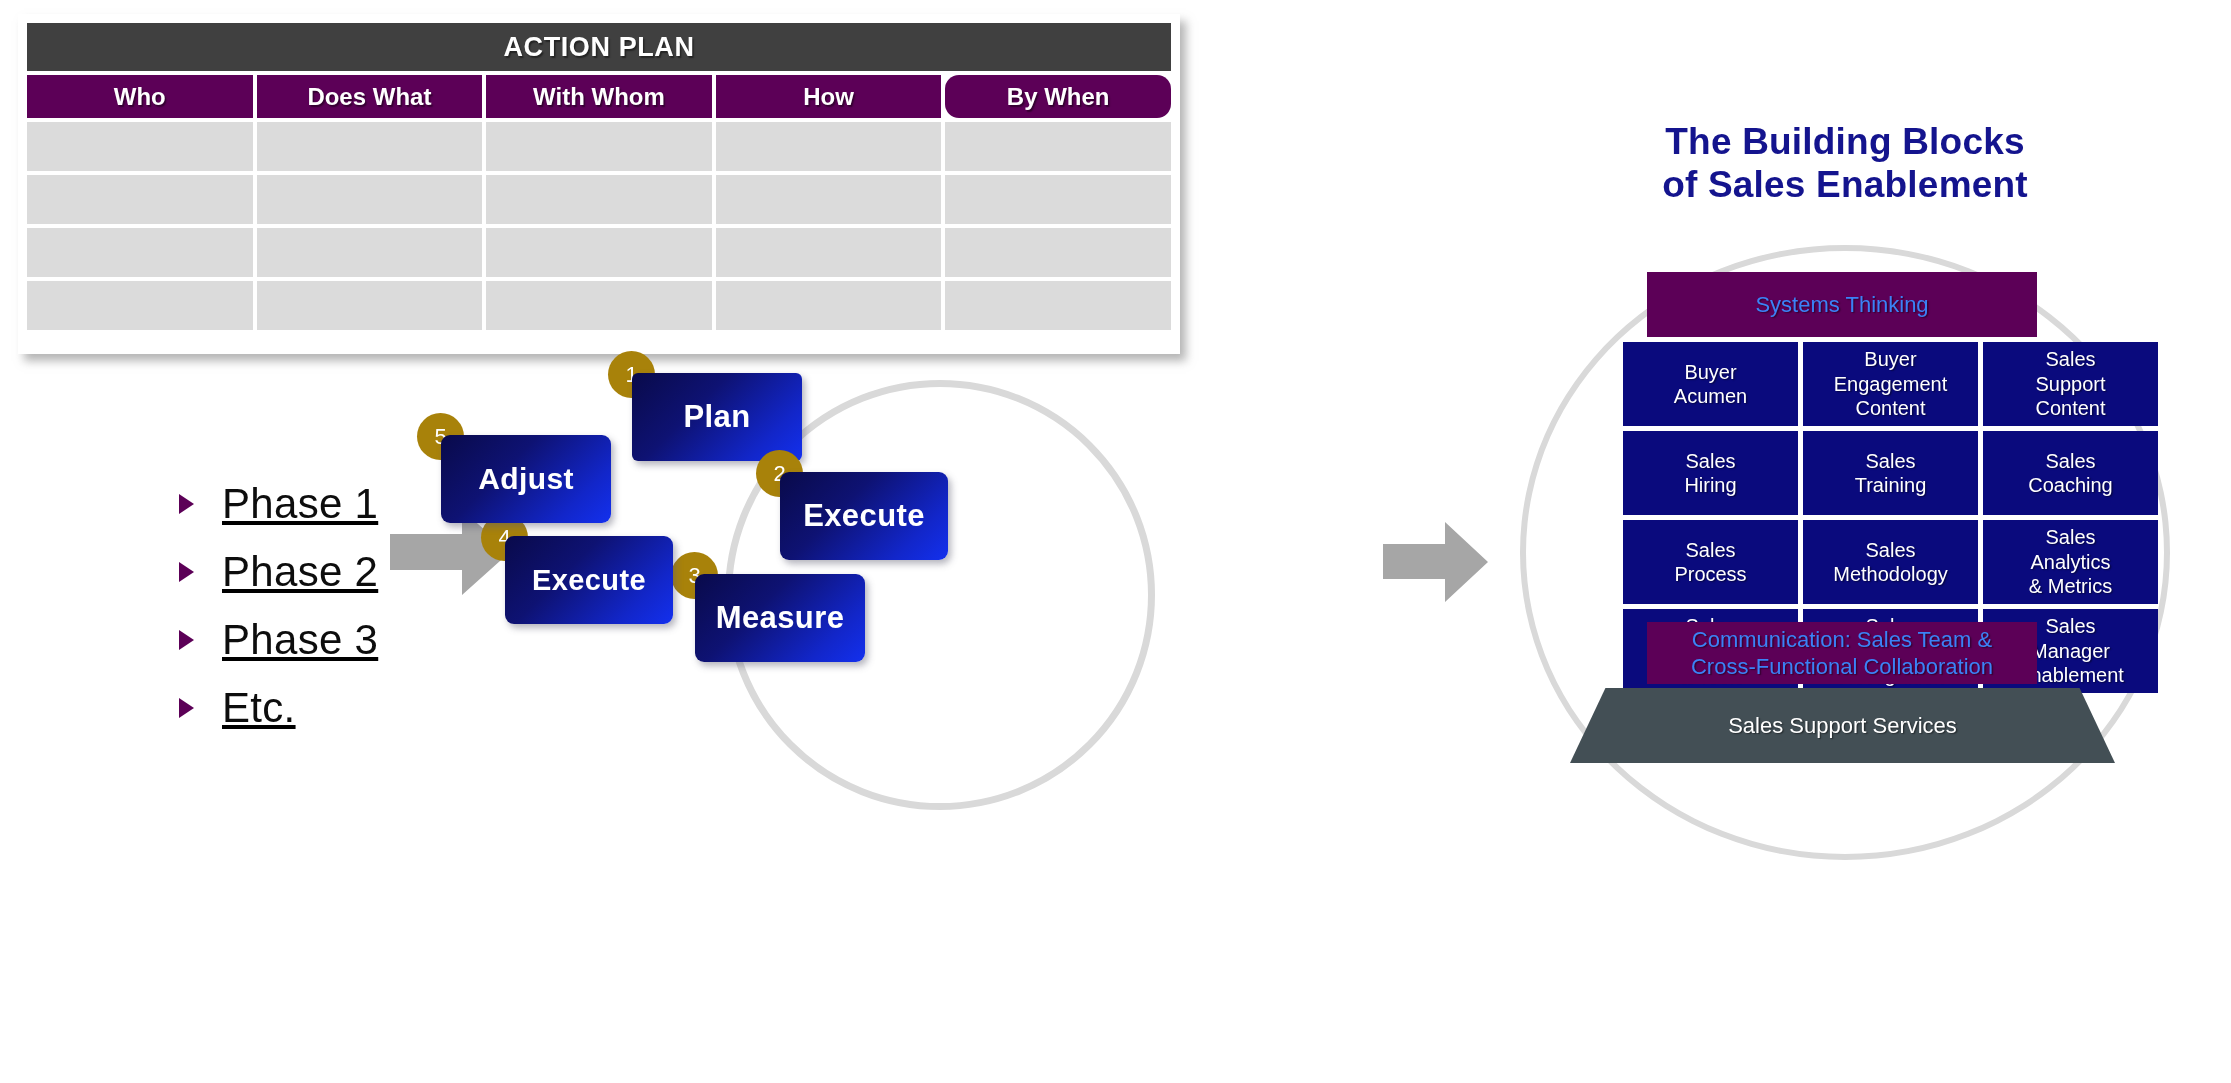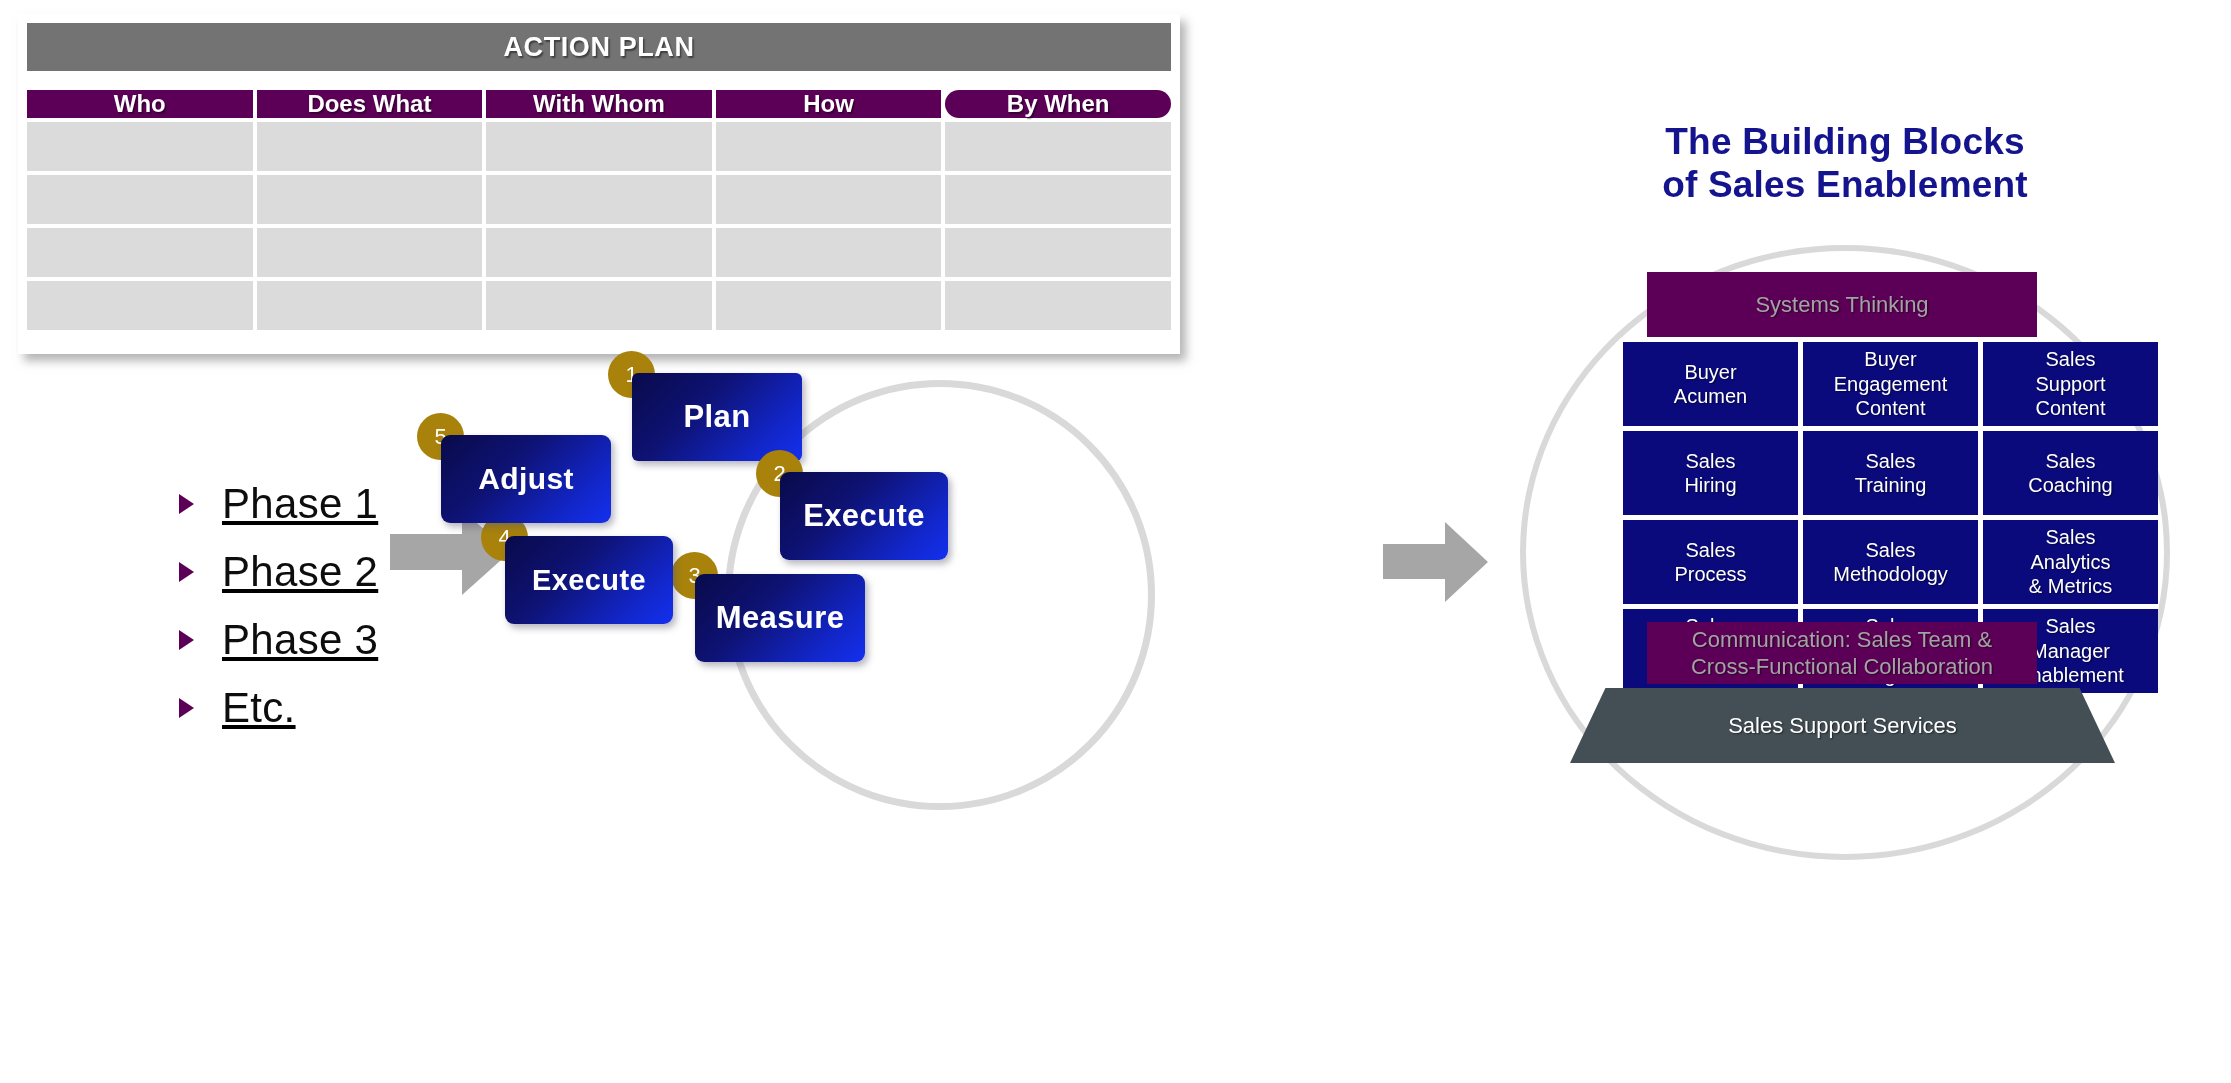--- a/index.html
+++ b/index.html
@@ -13,28 +13,28 @@
 
   
   #action-plan {
     position: absolute; left: 18px; top: 14px;
     width: 1162px; height: 340px;
     background: #ffffff;
     border: 9px solid #ffffff;
     box-shadow: 6px 7px 9px rgba(120,120,120,0.55);
   }
   .ap-title {
-    height: 48px; background: #737373; color: #fff;
+    height: 48px; background: #404040; color: #fff;
     display: flex; align-items: center; justify-content: center;
     font-size: 27px; font-weight: bold; letter-spacing: .6px;
     text-shadow: 1.5px 1.5px 1.5px rgba(0,0,0,.45);
   }
   .ap-gap { height: 4px; background: #ffffff; }
   .ap-row { display: flex; width: 100%; }
-  .ap-head-row { height: 43px; align-items: flex-end; }
+  .ap-head-row { height: 43px; }
   .ap-head-cell {
     flex: 1 1 0; background: #5C0057; color: #fff;
     display: flex; align-items: center; justify-content: center;
     font-size: 24px; font-weight: bold;
     border-right: 4px solid #ffffff;
     text-shadow: 1.5px 1.5px 1.5px rgba(0,0,0,.45);
   }
   .ap-head-cell:last-child { border-right: none; border-radius: 14px; }
   .ap-body-row { height: 53px; border-top: 4px solid #ffffff; }
   .ap-cell {
@@ -84,21 +84,21 @@
   #blocks-title {
     text-align: center; color: #14148E; font-size: 37px;
     font-weight: bold; line-height: 1.17; letter-spacing: .2px;
   }
   #blocks-ellipse {
     position: absolute; left: 25px; top: 125px;
     width: 650px; height: 615px;
     border: 6px solid #D9D9D9; border-radius: 50%;
   }
   .bar-purple {
-    position: absolute; background: #5C0057; color: #a3a3a3;
+    position: absolute; background: #5C0057; color: #3b82f6;
     display: flex; align-items: center; justify-content: center;
     text-align: center; font-size: 22px; line-height: 1.25;
     text-shadow: 1.4px 1.4px 1.4px rgba(0,0,0,.45);
   }
   #systems-thinking { left: 152px; top: 152px; width: 390px; height: 65px; }
   #communication-bar { left: 152px; top: 502px; width: 390px; height: 62px; padding: 0 10px; }
   #blocks-grid {
     position: absolute; left: 80px; top: 222px;
     width: 535px; display: grid;
     grid-template-columns: repeat(3, 1fr);

